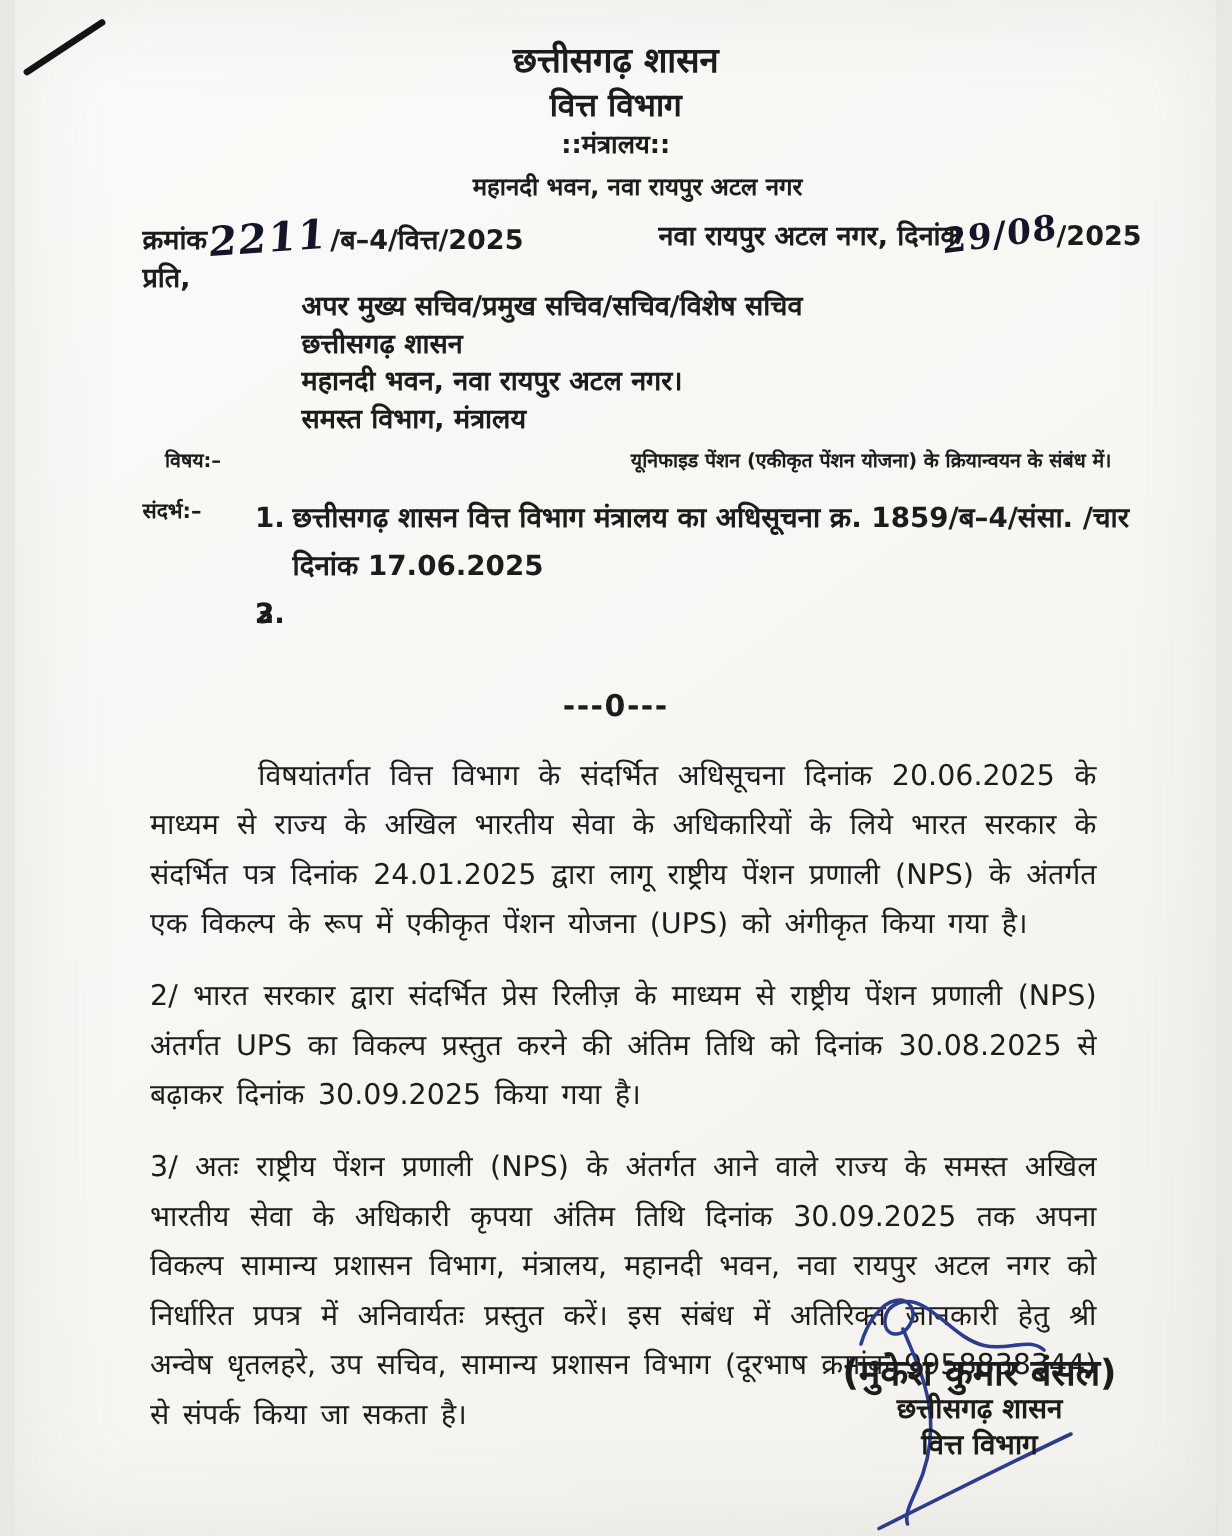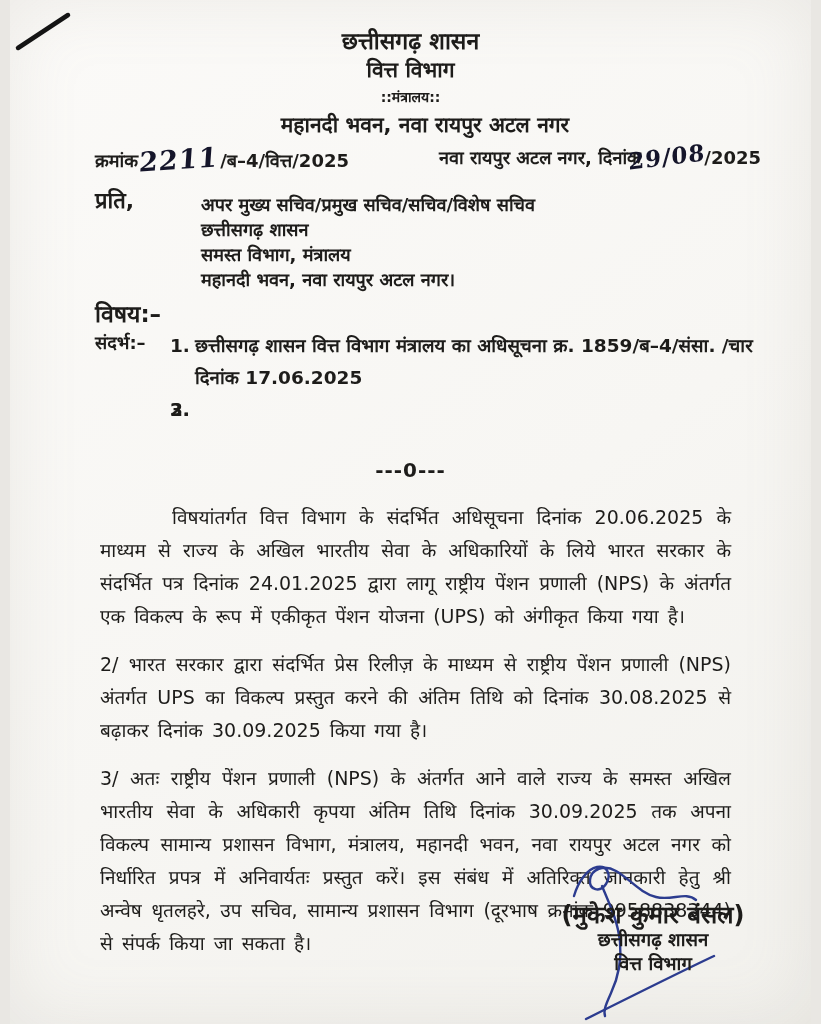--- a/index.html
+++ b/index.html
@@ -12,33 +12,33 @@
     font-family:"DejaVu Sans","Liberation Sans",sans-serif;
     color:#1d1c1a;
     overflow:hidden;
     text-decoration:underline;
   }
   .abs{position:absolute;}
   
   .hdr{top:26px;left:0;width:100%;text-align:center;font-weight:700;}
   .hdr-l1{font-size:23px;line-height:30px;}
   .hdr-l2{font-size:21px;line-height:28px;}
-  .hdr-l3{font-size:14px;line-height:26px;}
-  .hdr-l4{font-size:21px;line-height:30px;padding-left:29px;}
+  .hdr-l3{font-size:17px;line-height:26px;}
+  .hdr-l4{font-size:16px;line-height:30px;padding-left:29px;}
   
   .refline{top:142px;left:85px;right:50px;display:flex;justify-content:space-between;align-items:flex-start;font-size:18px;font-weight:600;}
   .hand{font-family:"DejaVu Serif","Liberation Serif",serif;font-weight:700;color:#15152a;display:inline-block;}
   .hand-num{font-size:27px;transform:rotate(-4deg) skewX(-8deg);position:relative;top:2px;margin:0 2px 0 1px;letter-spacing:1px;}
   .hand-date{font-size:23px;transform:rotate(-7deg) skewX(-6deg);position:relative;top:1px;margin-left:-13px;margin-right:-1px;letter-spacing:1px;}
-  .prati{top:184px;left:85px;font-size:22px;font-weight:600;}
+  .prati{top:172px;left:85px;font-size:18px;font-weight:600;}
   .addr{top:192px;left:174px;font-size:18px;font-weight:600;line-height:25px;margin-left:17px;}
   
-  .subject{top:297px;left:85px;right:70px;display:flex;font-size:23px;font-weight:600;justify-content:space-between;}
+  .subject{top:297px;left:100px;right:70px;display:flex;font-size:13px;font-weight:600;justify-content:space-between;}
   .subject .lbl{width:76px;flex:0 0 76px;}
-  .refs-lbl{top:330px;left:85px;font-size:18px;font-weight:600;}
+  .refs-lbl{top:330px;left:85px;font-size:14px;font-weight:600;}
   .refs{top:330px;left:160px;width:585px;font-size:18.5px;font-weight:600;line-height:32px;}
   .ref-item{position:relative;padding-left:25px;text-align:left;}
   .ref-num{position:absolute;left:0;top:0;}
   .sep{top:458px;left:0;width:100%;text-align:center;font-size:20px;font-weight:700;letter-spacing:1px;}
   
   .body-text{top:481px;left:90px;right:80px;font-size:19px;font-weight:500;line-height:33px;text-align:justify;word-spacing:3px;margin-top:20px;}
   .body-text p{margin:0 0 15px 0;}
   .body-text p.indent{text-indent:72px;}
   
   .sig-block{top:903px;left:543px;width:200px;text-align:center;font-size:18.5px;font-weight:600;line-height:24px;}
@@ -67,26 +67,27 @@
     </div>
     <div>
       <span>नवा रायपुर अटल नगर, दिनांक</span><span class="hand hand-date">29/08</span><span>/2025</span>
     </div>
   </div>
 
   <div class="abs prati">प्रति,</div>
   <div class="abs addr">
     <div>अपर मुख्य सचिव/प्रमुख सचिव/सचिव/विशेष सचिव</div>
     <div>छत्तीसगढ़ शासन</div>
+    <div>महानदी भवन, नवा रायपुर अटल नगर।</div>
     <div>समस्त विभाग, मंत्रालय</div>
-    <div>महानदी भवन, नवा रायपुर अटल नगर।</div>
   </div>
 
   <div class="abs subject">
     <span class="lbl">विषय:–</span>
+    <span>यूनिफाइड पेंशन (एकीकृत पेंशन योजना) के क्रियान्वयन के संबंध में।</span>
   </div>
 
   <div class="abs refs-lbl">संदर्भ:–</div>
   <div class="abs refs">
     <div class="ref-item">
       <span class="ref-num">1.</span>
       <span>छत्तीसगढ़ शासन वित्त विभाग मंत्रालय का अधिसूचना क्र. 1859/ब–4/संसा. /चार दिनांक 17.06.2025</span>
     </div>
     <div class="ref-item">
       <span class="ref-num">2.</span>

